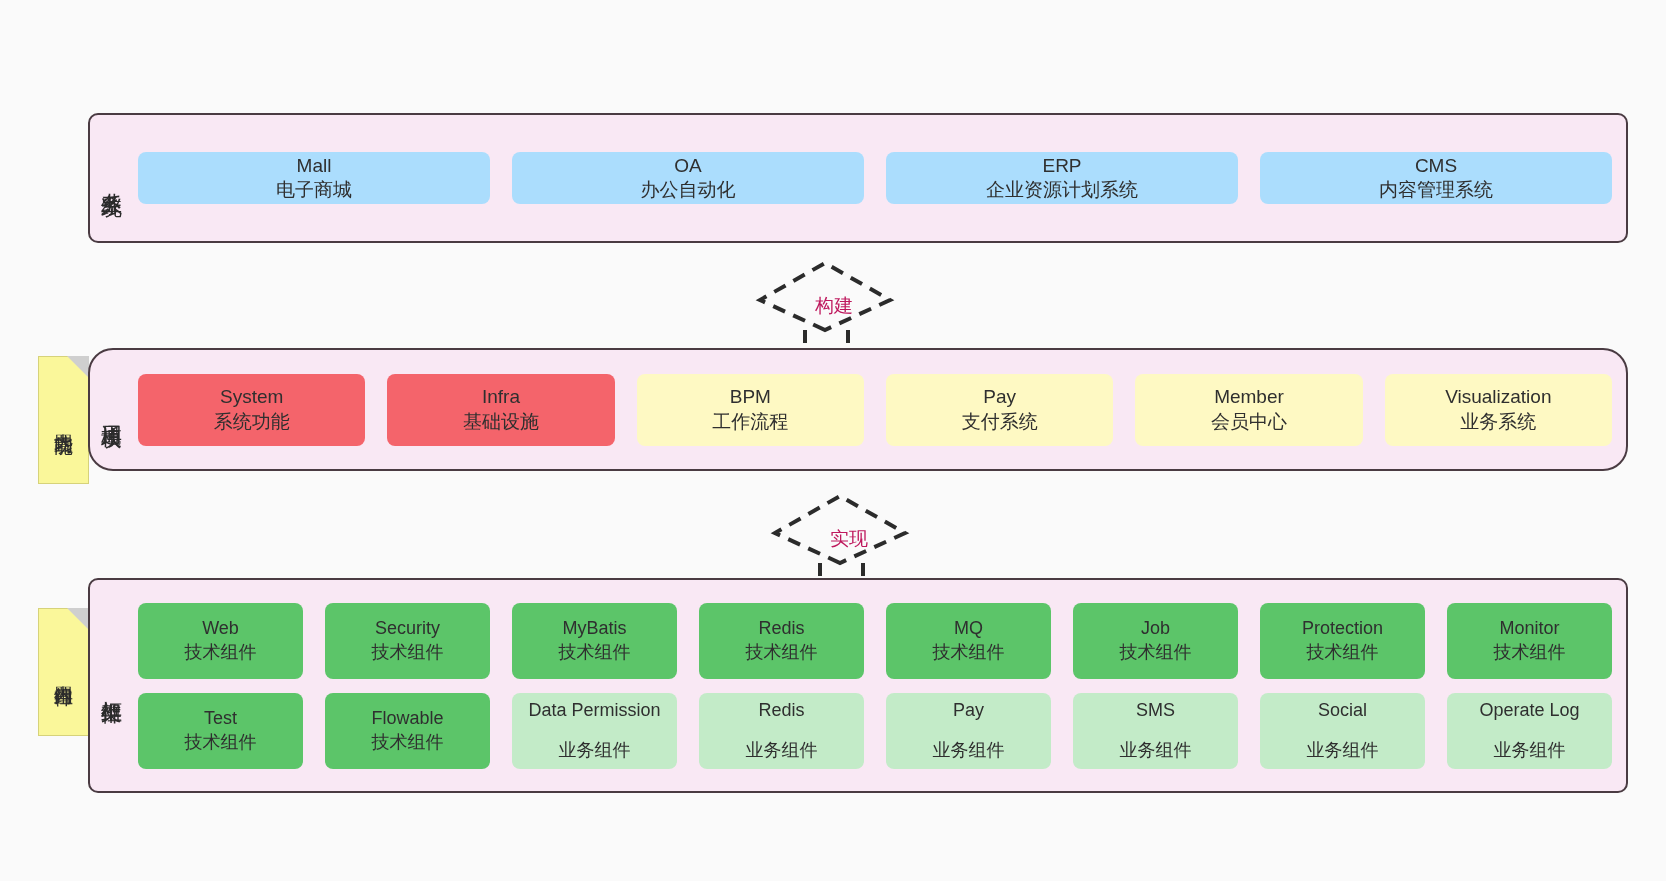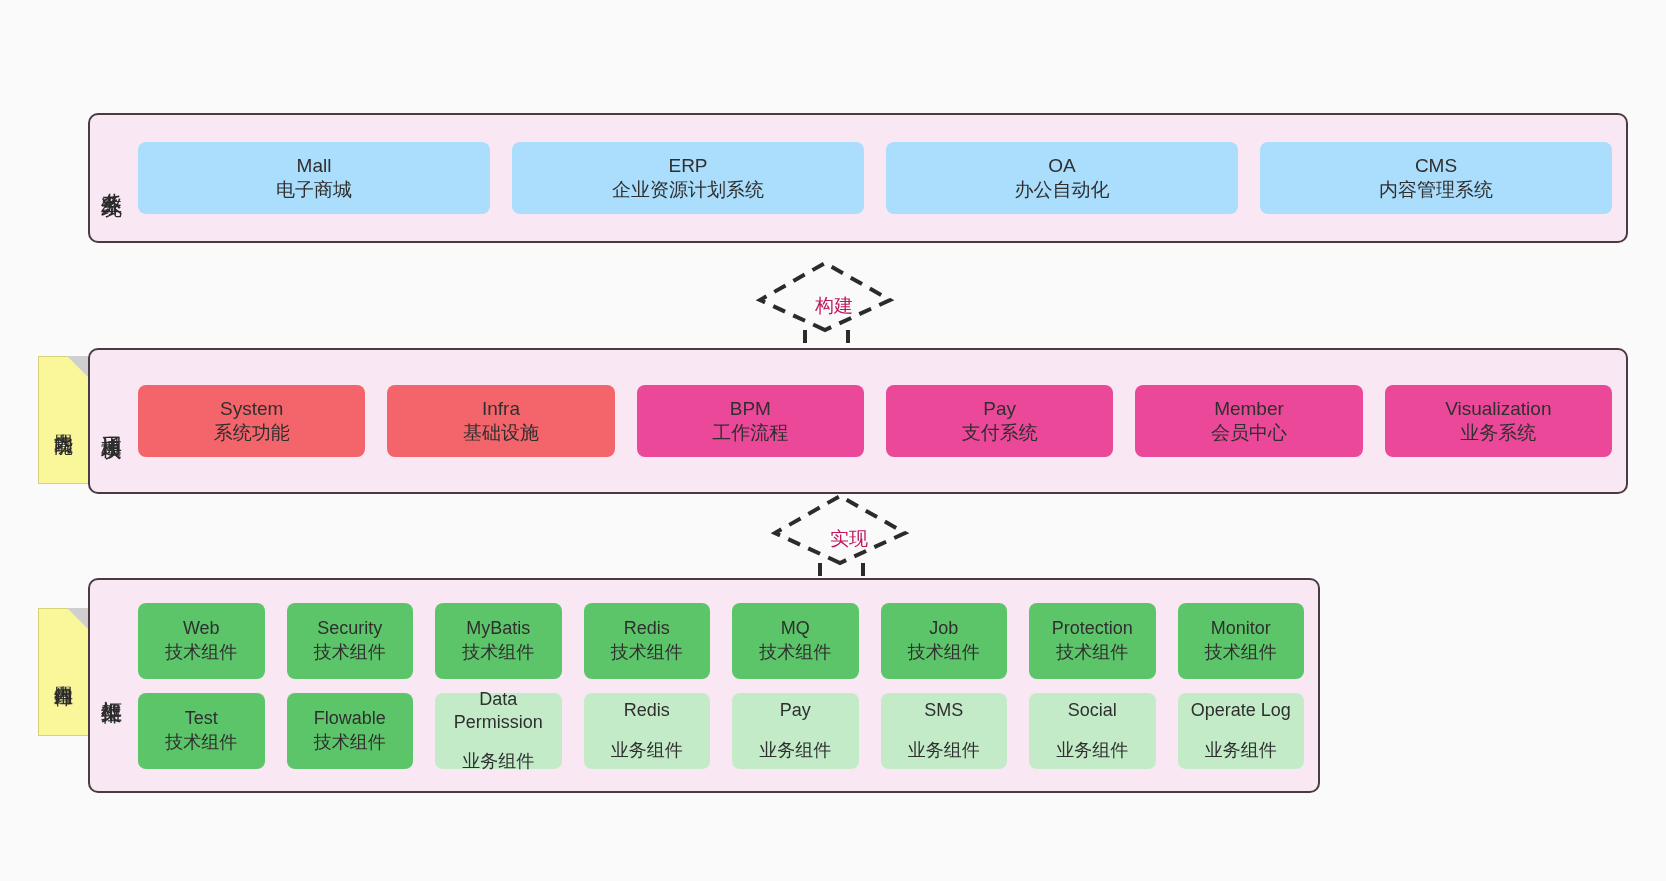--- a/index.html
+++ b/index.html
@@ -80,47 +80,48 @@
     color: #2f2f2f;
     padding: 6px 4px;
     user-select: none;
   }
   .node .n-en { display: block; }
   .node .n-cn { display: block; }
 
   
   .c-blue        { background: #abddfd; }
   .c-red         { background: #f4646b; }
-  .c-pink        { background: #ec4899; }
+  .c-pink        { background: #fef9c3; }
   .c-green       { background: #5cc569; }
   .c-lightgreen  { background: #c3ebc8; gap: 16px; }
 
   
   #layer-business {
     left: 88px;
     top: 113px;
     width: 1540px;
     height: 130px;
   }
-  #layer-business .node { height: 72px; }
+  #layer-business .node { height: 52px; }
 
   
   #layer-module {
     left: 88px;
     top: 348px;
     width: 1540px;
-    height: 146px;
+    height: 123px;
+    border-radius: 25px;
   }
   #layer-module .node { height: 72px; }
 
   
   #layer-framework {
     left: 88px;
     top: 578px;
-    width: 1232px;
+    width: 1540px;
     height: 215px;
   }
   #layer-framework .layer-body { gap: 14px; padding-top: 16px; padding-bottom: 16px; }
   #layer-framework .node { height: 76px; font-size: 18px; }
 
   
   .note {
     position: absolute;
     box-sizing: border-box;
     width: 51px;
@@ -173,26 +174,26 @@
 
   <div class="layer" id="layer-business">
     <div class="layer-title">业务系统</div>
     <div class="layer-body">
       <div class="row">
         <div class="node c-blue">
           <span class="n-en">Mall</span>
           <span class="n-cn">电子商城</span>
         </div>
         <div class="node c-blue">
+          <span class="n-en">OA</span>
+          <span class="n-cn">办公自动化</span>
+        </div>
+        <div class="node c-blue">
           <span class="n-en">ERP</span>
           <span class="n-cn">企业资源计划系统</span>
-        </div>
-        <div class="node c-blue">
-          <span class="n-en">OA</span>
-          <span class="n-cn">办公自动化</span>
         </div>
         <div class="node c-blue">
           <span class="n-en">CMS</span>
           <span class="n-cn">内容管理系统</span>
         </div>
       </div>
     </div>
   </div>
 
   <svg class="arrow-svg" id="arrow-build-svg" style="left:745px; top:255px; width:200px; height:100px;">

